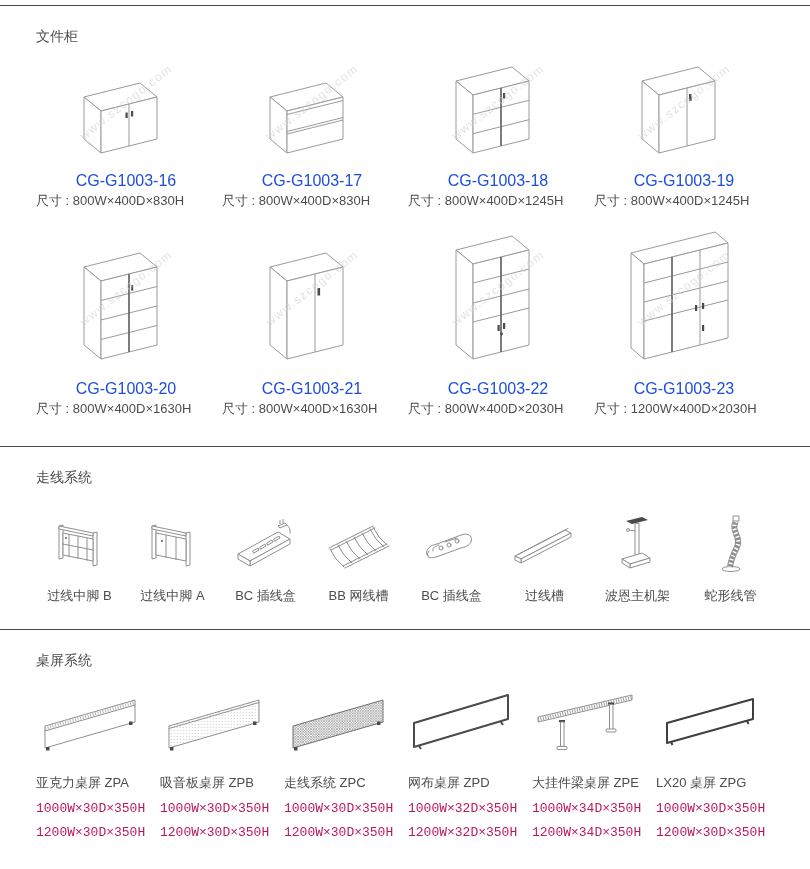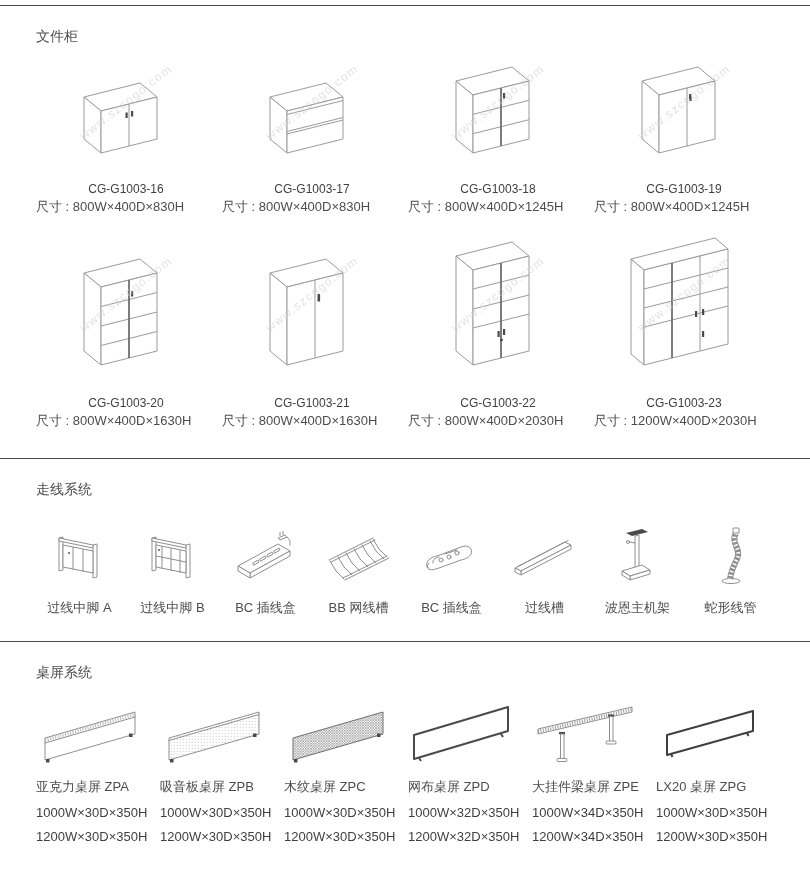--- a/index.html
+++ b/index.html
@@ -10,33 +10,33 @@
   .sec-title { font-size:14px; font-weight:normal; color:#4d4d4d; margin:22px 0 0 3px; }
   .divider { border:0; border-top:1px solid #4a4a4a; margin:28px 0 0 0; }
 
   .grid4 { display:grid; grid-template-columns:repeat(4,1fr); }
   .grid8 { display:grid; grid-template-columns:repeat(8,1fr); }
   .grid6 { display:grid; grid-template-columns:repeat(6,1fr); }
 
   .fig { position:relative; display:flex; align-items:flex-end; justify-content:center; }
   .fig.r1 { height:100px; margin-top:12px; }
   .fig.r2 { height:140px; margin-top:16px; }
-  .code { text-align:center; font-size:12px; margin-top:24px; color:#404040; }
+  .code { text-align:center; font-size:16px; margin-top:14px; color:#1d4ed8; }
   .dims { font-size:13px; margin-top:2px; margin-left:3px; color:#4d4d4d; white-space:nowrap; }
 
   .wm { position:absolute; left:50%; top:44%; transform:translate(-50%,-50%) rotate(-38deg);
         font-size:12px; color:#cfcfcf; opacity:.6; letter-spacing:1.5px; white-space:nowrap;
         pointer-events:none; }
 
   .cfig { height:72px; display:flex; align-items:flex-end; justify-content:center; margin-top:16px; }
   .clabel { text-align:center; font-size:13px; margin-top:12px; color:#4d4d4d; white-space:nowrap; }
 
   .sfig { height:74px; display:flex; align-items:flex-end; justify-content:flex-start; margin-top:16px; padding-left:4px; }
-  .sname { font-size:13px; margin-top:6px; margin-left:3px; color:#4d4d4d; white-space:nowrap; }
-  .sdim  { font-size:13px; margin-top:9px; margin-left:3px; color:#404040; white-space:nowrap; }
+  .sname { font-size:13px; margin-top:14px; margin-left:3px; color:#4d4d4d; white-space:nowrap; }
+  .sdim  { font-size:13px; margin-top:9px; margin-left:3px; color:#be185d; white-space:nowrap;font-family:Liberation Mono, monospace; }
 
   svg { overflow:visible; }
   .fc { fill:#ffffff; stroke:#9a9a9a; stroke-width:1; stroke-linejoin:round; }
   .ln { fill:none; stroke:#9a9a9a; stroke-width:1; }
   .lnd { fill:none; stroke:#6e6e6e; stroke-width:1.8; }
   .hd { fill:#4a4a4a; stroke:none; }
   .gl { fill:none; stroke:#8f8f8f; stroke-width:1; stroke-linejoin:round; stroke-linecap:round; }
   .gf { fill:#ffffff; stroke:#8f8f8f; stroke-width:1; stroke-linejoin:round; }
 </style>
 </head>
@@ -197,43 +197,43 @@
 
     <div class="grid8">
 
       <div>
         <div class="cfig">
           <svg width="64" height="64" viewBox="0 0 64 64">
             <polygon class="gf" points="11,15 15,14 15,47 11,48"></polygon>
             <polygon class="gf" points="45,22 49,21 49,54 45,55"></polygon>
             <polygon class="gf" points="11,15 45,22 45,25 11,18"></polygon>
             <polygon class="gf" points="15,22 45,28 45,50 15,44"></polygon>
-            <line class="gl" x1="25" y1="24.5" x2="25" y2="46.5"></line>
-            <line class="gl" x1="35" y1="26.5" x2="35" y2="48.5"></line>
-            <circle class="hd" cx="21" cy="30" r="0.9"></circle>
-          </svg>
-        </div>
-        <div class="clabel">过线中脚 A</div>
+            <line class="gl" x1="21" y1="23.5" x2="21" y2="45.5"></line>
+            <line class="gl" x1="30" y1="25.5" x2="30" y2="47.5"></line>
+            <line class="gl" x1="39" y1="27.5" x2="39" y2="49.5"></line>
+            <line class="gl" x1="15" y1="33" x2="45" y2="39"></line>
+            <circle class="hd" cx="18" cy="27" r="0.9"></circle>
+          </svg>
+        </div>
+        <div class="clabel">过线中脚 B</div>
       </div>
 
       <div>
         <div class="cfig">
           <svg width="64" height="64" viewBox="0 0 64 64">
             <polygon class="gf" points="11,15 15,14 15,47 11,48"></polygon>
             <polygon class="gf" points="45,22 49,21 49,54 45,55"></polygon>
             <polygon class="gf" points="11,15 45,22 45,25 11,18"></polygon>
             <polygon class="gf" points="15,22 45,28 45,50 15,44"></polygon>
-            <line class="gl" x1="21" y1="23.5" x2="21" y2="45.5"></line>
-            <line class="gl" x1="30" y1="25.5" x2="30" y2="47.5"></line>
-            <line class="gl" x1="39" y1="27.5" x2="39" y2="49.5"></line>
-            <line class="gl" x1="15" y1="33" x2="45" y2="39"></line>
-            <circle class="hd" cx="18" cy="27" r="0.9"></circle>
-          </svg>
-        </div>
-        <div class="clabel">过线中脚 B</div>
+            <line class="gl" x1="25" y1="24.5" x2="25" y2="46.5"></line>
+            <line class="gl" x1="35" y1="26.5" x2="35" y2="48.5"></line>
+            <circle class="hd" cx="21" cy="30" r="0.9"></circle>
+          </svg>
+        </div>
+        <div class="clabel">过线中脚 A</div>
       </div>
 
       <div>
         <div class="cfig">
           <svg width="70" height="64" viewBox="0 0 70 64">
             <polygon class="gf" points="7,43 47,21 59,28 19,50"></polygon>
             <polygon class="gf" points="19,50 59,28 59,33 19,55"></polygon>
             <polygon class="gf" points="7,43 19,50 19,55 7,48"></polygon>
             <polygon class="gl" points="22,40 27,37 28,39 23,42"></polygon>
             <polygon class="gl" points="29,36 34,33 35,35 30,38"></polygon>
@@ -369,21 +369,21 @@
             <defs>
               <pattern id="pzc" width="2.6" height="2.6" patternUnits="userSpaceOnUse">
                 <path d="M0,2.6 L2.6,0 M0,0 L2.6,2.6" stroke="#8a8a8a" stroke-width="0.6" fill="none"></path>
               </pattern>
             </defs>
             <polygon points="8,36 98,10 98,32 8,58" fill="url(#pzc)" stroke="#6f6f6f" stroke-linejoin="round"></polygon>
             <rect class="hd" x="9" y="57" width="3.5" height="3.5"></rect>
             <rect class="hd" x="92" y="31.5" width="3.5" height="3.5"></rect>
           </svg>
         </div>
-        <div class="sname">木纹桌屏 ZPC</div>
+        <div class="sname">走线系统 ZPC</div>
         <div class="sdim">1000W×30D×350H</div>
         <div class="sdim">1200W×30D×350H</div>
       </div>
 
       <div>
         <div class="sfig">
           <svg width="108" height="70" viewBox="0 0 108 70">
             <polygon points="5,33 99,5 99,29 5,57" fill="#ffffff" stroke="#4a4a4a" stroke-width="2" stroke-linejoin="round"></polygon>
             <path d="M10,56 l2,3 M92,32 l2,3" stroke="#4a4a4a" stroke-width="2" fill="none"></path>
           </svg>

